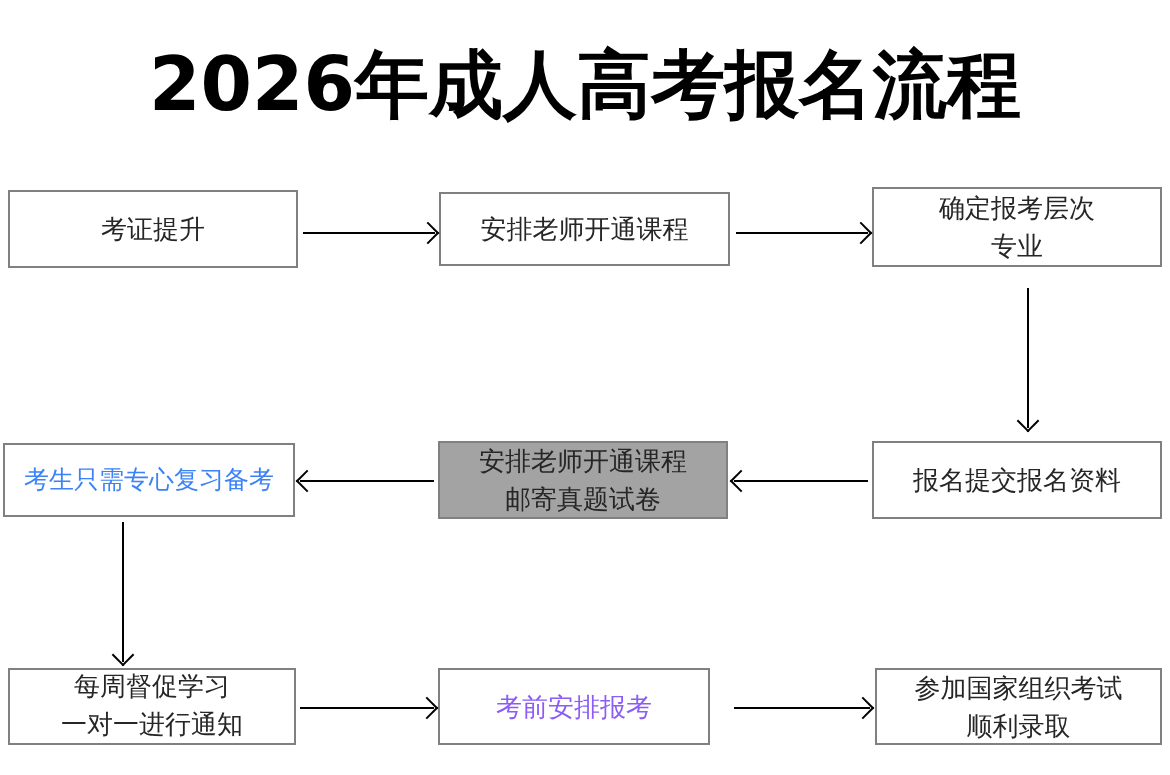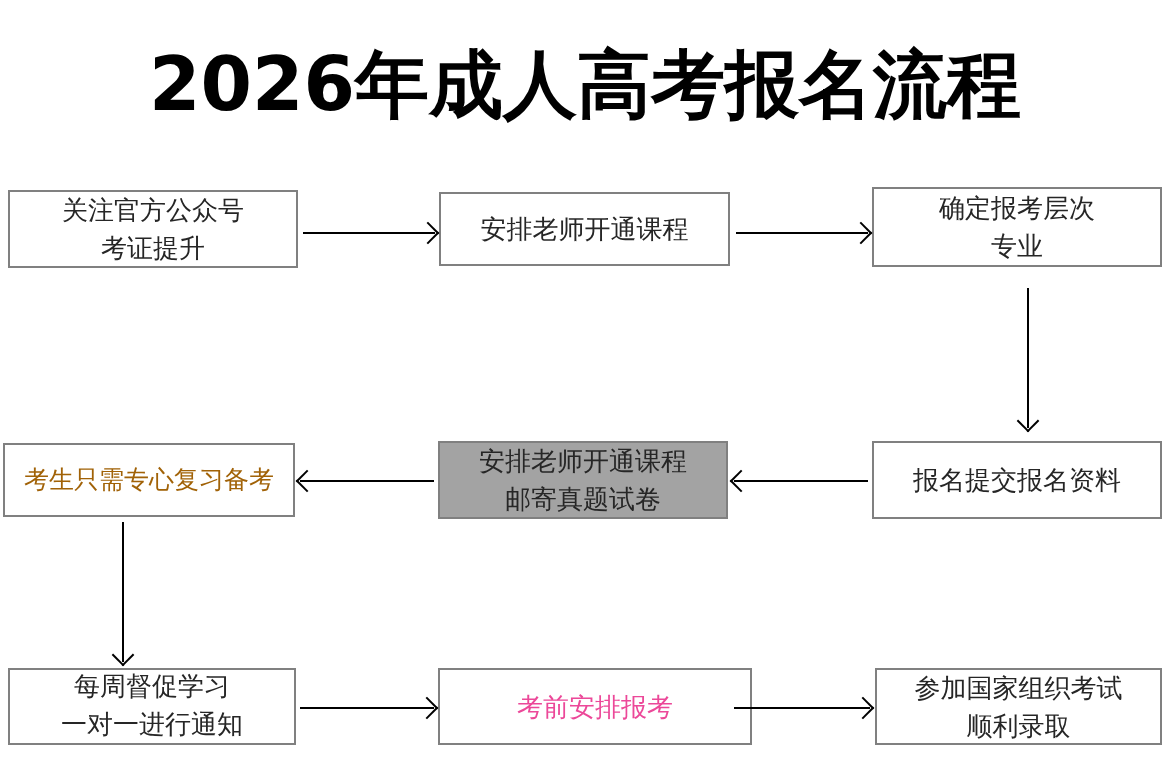--- a/index.html
+++ b/index.html
@@ -115,45 +115,44 @@
     transform-origin: 50% 50%;
   }
 </style>
 </head>
 <body>
 
 <div id="canvas">
   <div class="page-title">2026年成人高考报名流程</div>
   <div id="nodes-layer">
       <div class="node" style="left: 8px; top: 190px; width: 290px; height: 78px; border-color: rgb(128, 128, 128); background: rgb(255, 255, 255); color: rgb(38, 38, 38);">
-        <span class="line">关注官方公众号</span>
         <span class="line">考证提升</span>
       </div>
       <div class="node" style="left: 439px; top: 192px; width: 291px; height: 74px; border-color: rgb(128, 128, 128); background: rgb(255, 255, 255); color: rgb(38, 38, 38);">
         <span class="line">安排老师开通课程</span>
       </div>
       <div class="node" style="left: 872px; top: 187px; width: 290px; height: 80px; border-color: rgb(128, 128, 128); background: rgb(255, 255, 255); color: rgb(38, 38, 38);">
         <span class="line">确定报考层次</span>
         <span class="line">专业</span>
       </div>
-      <div class="node tight" style="left: 3px; top: 443px; width: 292px; height: 74px; border-color: rgb(128, 128, 128); background: rgb(255, 255, 255); color: #a16207;">
+      <div class="node tight" style="left: 3px; top: 443px; width: 292px; height: 74px; border-color: rgb(128, 128, 128); background: rgb(255, 255, 255); color: #3b82f6;">
         <span class="line">考生只需专心复习备考</span>
       </div>
       <div class="node" style="left: 438px; top: 441px; width: 290px; height: 78px; border-color: rgb(128, 128, 128); background: #a3a3a3; color: rgb(38, 38, 38);">
         <span class="line">安排老师开通课程</span>
         <span class="line">邮寄真题试卷</span>
       </div>
       <div class="node" style="left: 872px; top: 441px; width: 290px; height: 78px; border-color: rgb(128, 128, 128); background: rgb(255, 255, 255); color: rgb(38, 38, 38);">
         <span class="line">报名提交报名资料</span>
       </div>
       <div class="node" style="left: 8px; top: 668px; width: 288px; height: 77px; border-color: rgb(128, 128, 128); background: rgb(255, 255, 255); color: rgb(38, 38, 38); font-family: Liberation Mono, monospace;">
         <span class="line">每周督促学习</span>
         <span class="line">一对一进行通知</span>
       </div>
-      <div class="node" style="left: 438px; top: 668px; width: 314px; height: 77px; border-color: rgb(128, 128, 128); background: rgb(255, 255, 255); color: #ec4899; justify-content: center;">
+      <div class="node" style="left: 438px; top: 668px; width: 272px; height: 77px; border-color: rgb(128, 128, 128); background: rgb(255, 255, 255); color: #8b5cf6; justify-content: center;">
         <span class="line">考前安排报考</span>
       </div>
       <div class="node" style="left: 875px; top: 668px; width: 287px; height: 77px; border-color: rgb(128, 128, 128); background: rgb(255, 255, 255); color: rgb(38, 38, 38);">
         <span class="line">参加国家组织考试</span>
         <span class="line">顺利录取</span>
       </div>
     </div>
   <div id="connectors-layer">
       <div class="conn" style="left: 303px; top: 222px; width: 132px; height: 20px;">
         <div class="shaft-h"></div>

